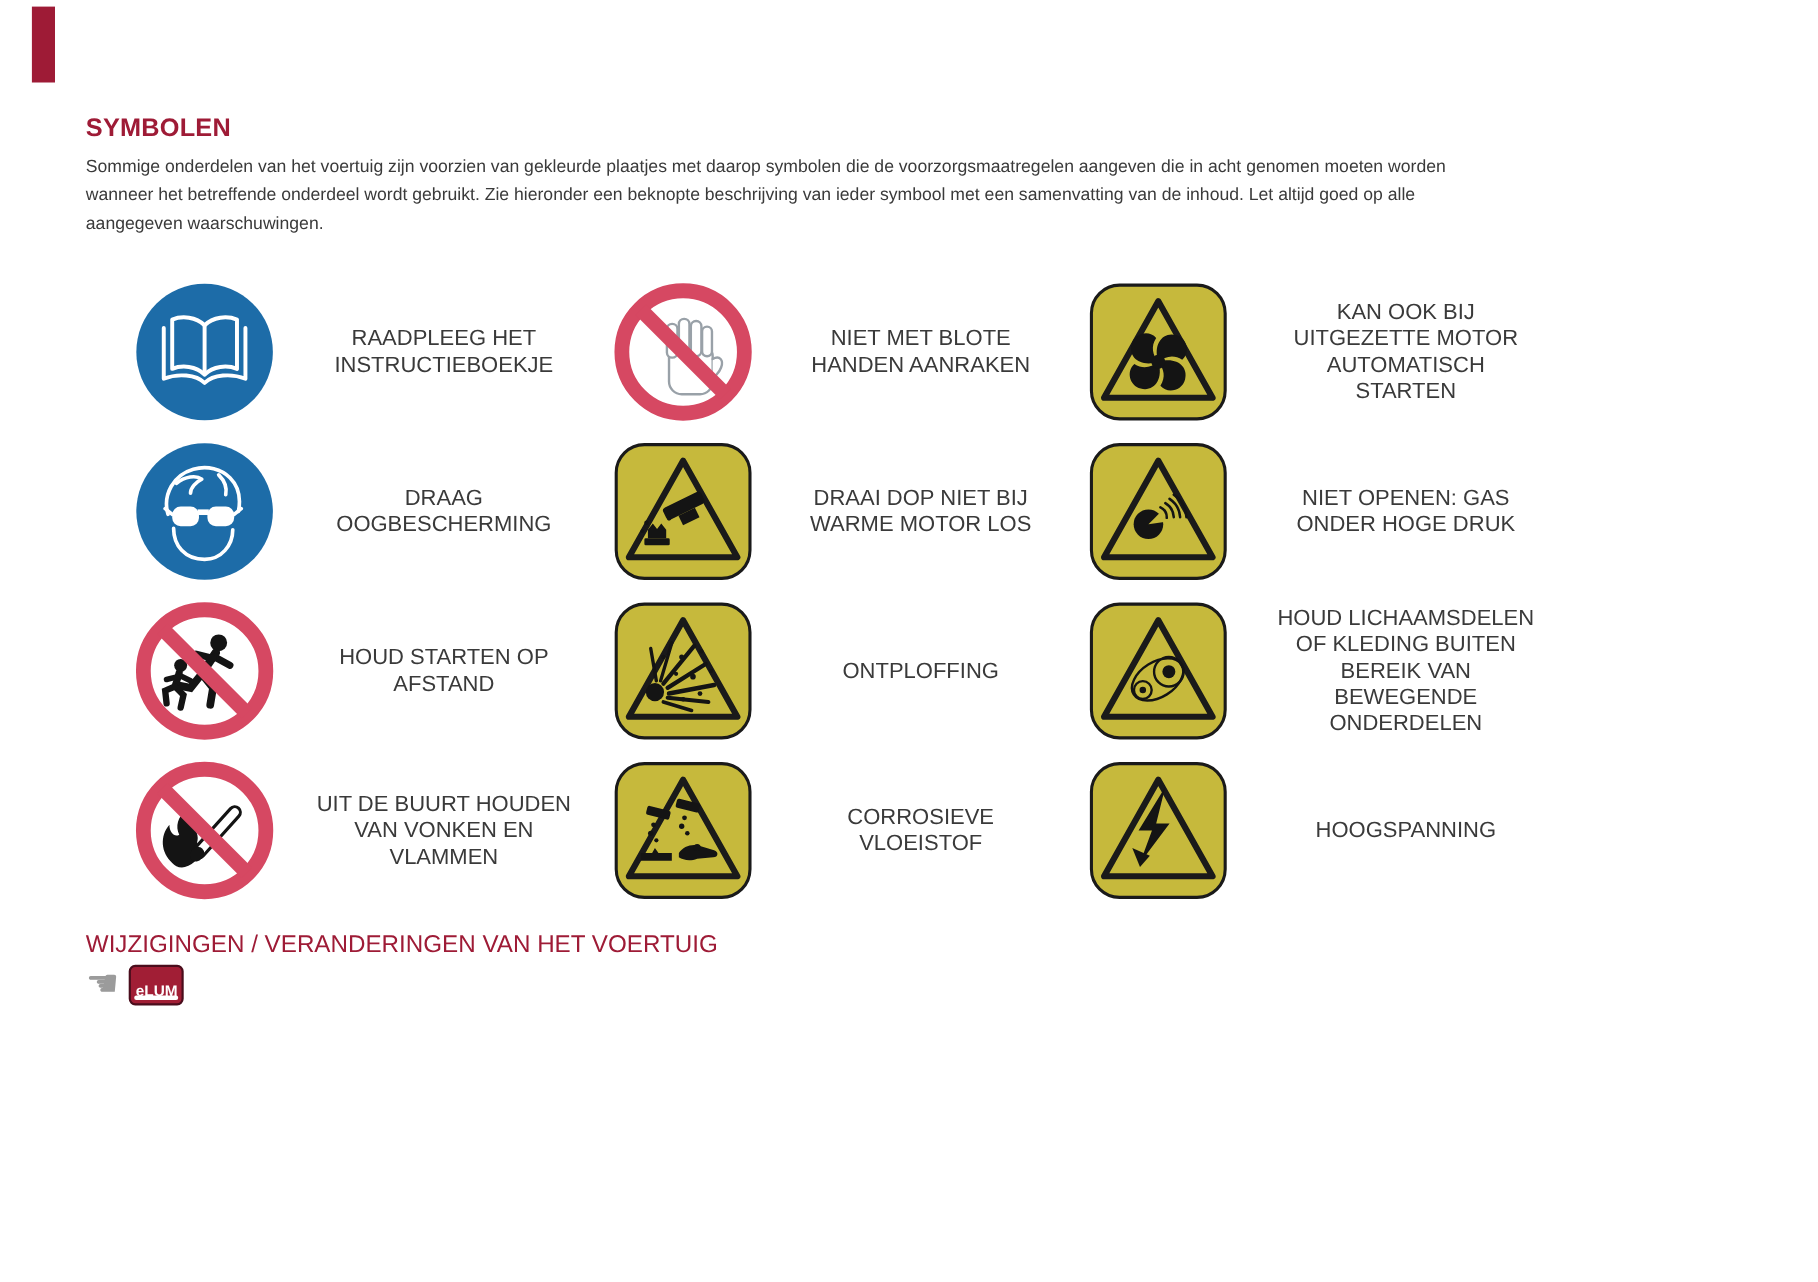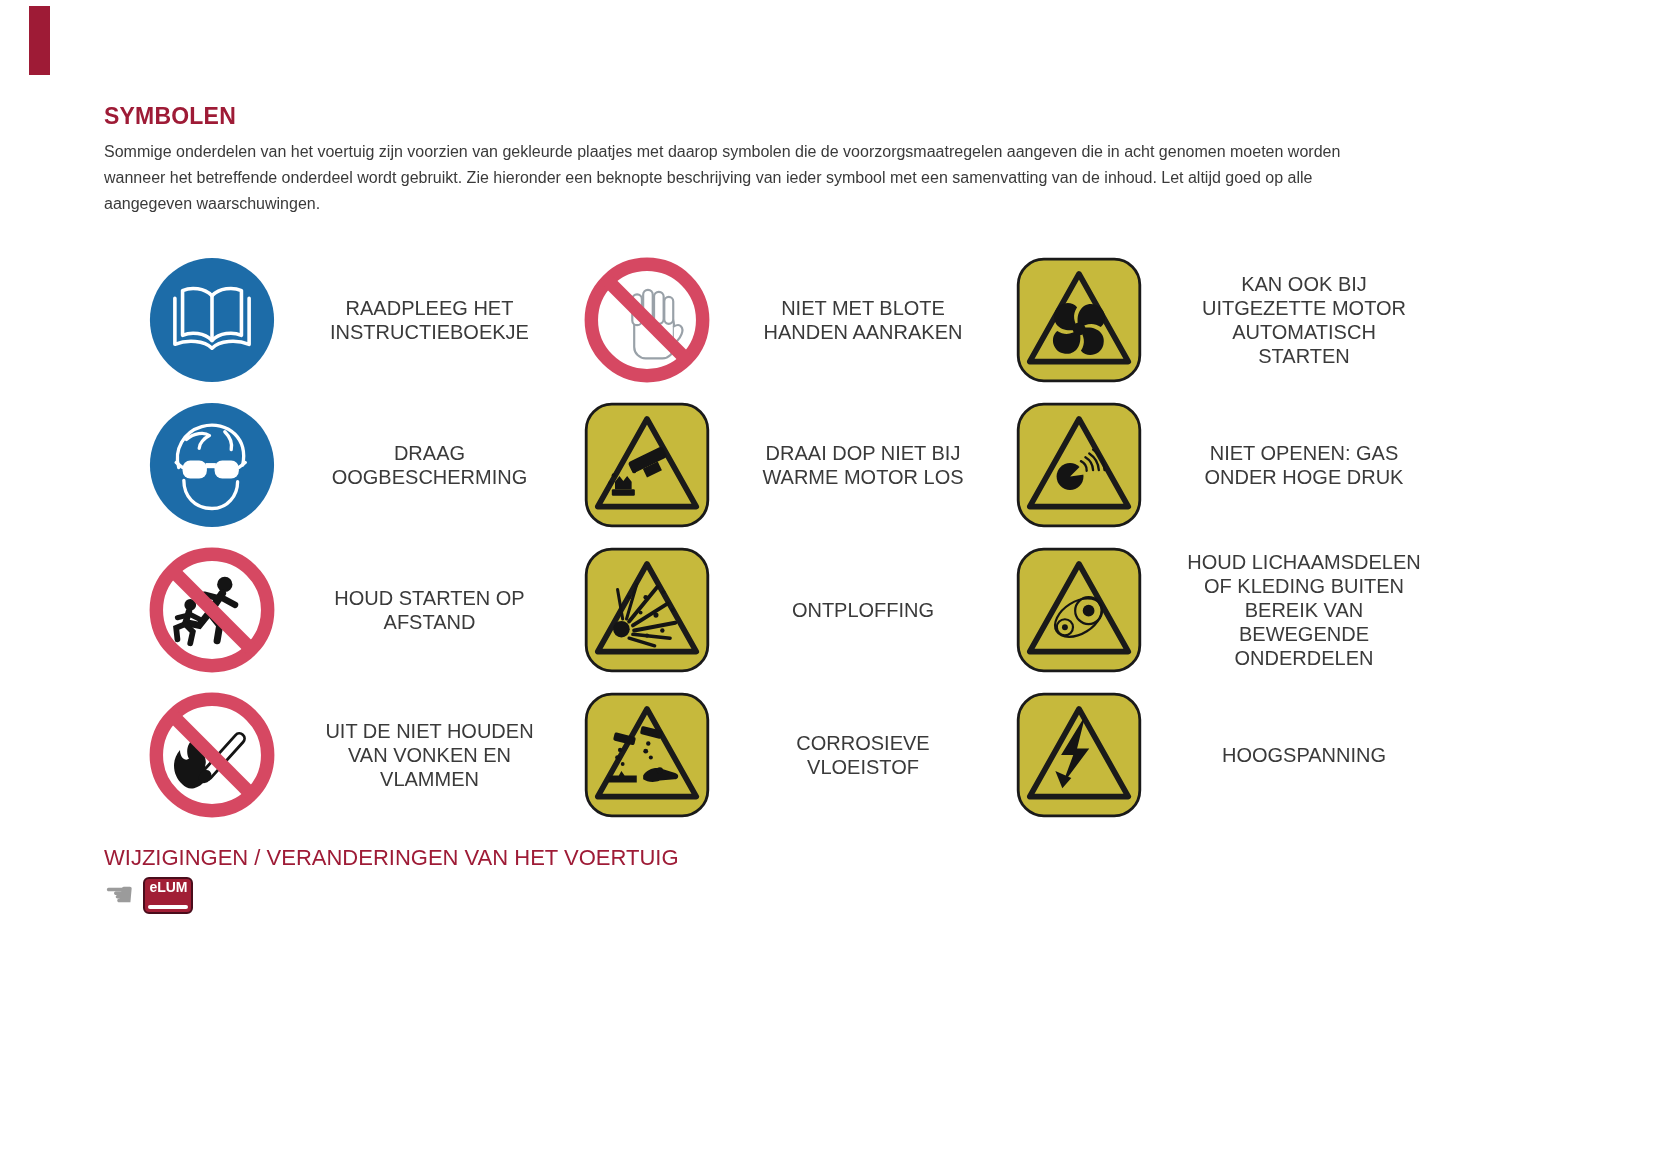--- a/index.html
+++ b/index.html
@@ -1,36 +1,36 @@
 <!DOCTYPE html>
 <html><head>
 <meta charset="utf-8">
 <style>
   html,body{margin:0;padding:0}
   body{
     width:1653px;height:1165px;background:#ffffff;position:relative;overflow:hidden;
     font-family:"Liberation Sans",sans-serif;color:#3a3a3a;
   }
   .tab-marker{position:absolute;left:29px;top:6px;width:21px;height:69px;background:#9e1b36}
-  .content{padding:104px 0 0 104px}
+  .content{padding:104px 0 0 78px}
   h1.sec{margin:0;font-size:23px;line-height:1.1;font-weight:bold;color:#9e1b36;letter-spacing:.2px}
   p.intro{margin:10px 0 0;font-size:16px;line-height:26px;max-width:1290px}
   .grid{
     margin:38px 0 0 43px;display:grid;
     grid-template-columns:130px 305px 130px 302px 130px 320px;
     grid-auto-rows:130px;row-gap:15px;align-items:center;justify-items:center;
   }
   .cell-label{font-size:20px;line-height:24px;text-align:center;white-space:pre-line;color:#3a3a3a}
   svg.sign{width:128px;height:128px;display:block}
   h2.sec{margin:26px 0 0;font-size:22px;line-height:1.1;font-weight:normal;color:#9e1b36}
   .elum{display:flex;align-items:flex-start;gap:9px;margin-top:7px;height:38px}
   .hand{color:#9b9b9b;font-size:34px;line-height:34px}
   .elum-book{position:relative;width:46px;height:33px;background:#a11e35;border:2px solid #4a0d1c;
     border-radius:6px;display:flex;align-items:flex-start;justify-content:center}
-  .elum-book .t{color:#fff;font-weight:bold;font-size:14px;margin-top:0}
+  .elum-book .t{color:#fff;font-weight:bold;font-size:14px;margin-top:13px}
   .elum-book .pages{position:absolute;left:3px;right:3px;bottom:3px;height:4px;background:#fff;border-radius:2px}
   p.warn{margin:13px 0 0;font-size:20px;line-height:26px;max-width:1290px}
 </style>
 </head>
 <body>
 
 <div class="tab-marker"></div>
 
 <div class="content">
 
@@ -199,21 +199,21 @@
 
     <svg class="sign" viewBox="0 0 100 100">
       <path d="M27 73 C19 66 18 54 25 46 C25 52 29 55 32 53 C29 47 31 40 37 36 C36 42 40 45 43 43 C42 49 46 52 45 57 C44 60 46 62 48 61 C48 68 43 74 36 76 C32 77 29 75 27 73 Z" fill="#141414"></path>
       <g transform="rotate(42 58 52)">
         <rect x="54" y="28" width="8" height="46" rx="4" fill="#fff" stroke="#141414" stroke-width="2.2"></rect>
         <ellipse cx="58" cy="72" rx="4.6" ry="5.5" fill="#141414"></ellipse>
       </g>
       <circle cx="50" cy="50" r="43.5" fill="none" stroke="#d64862" stroke-width="10.5"></circle>
       <line x1="20" y1="20" x2="80" y2="80" stroke="#d64862" stroke-width="10.5"></line>
     </svg>
-    <div class="cell-label">UIT DE NIET HOUDEN
+    <div class="cell-label">UIT DE BUURT HOUDEN
 VAN VONKEN EN
 VLAMMEN</div>
 
     <svg class="sign" viewBox="0 0 100 100">
       <rect x="2.5" y="2.5" width="95" height="95" rx="20" fill="#c6b93c" stroke="#1a1a1a" stroke-width="2.2"></rect>
       <path d="M50 14 L88.5 82.5 L11.5 82.5 Z" fill="none" stroke="#1a1a1a" stroke-width="4.4" stroke-linejoin="round"></path>
       <g fill="#141414">
         <rect x="24" y="34" width="17" height="6.5" rx="1.5" transform="rotate(14 32 37)"></rect>
         <rect x="45" y="29" width="17" height="6.5" rx="1.5" transform="rotate(14 53 32)"></rect>
         <circle cx="29" cy="46" r="1.7"></circle>

